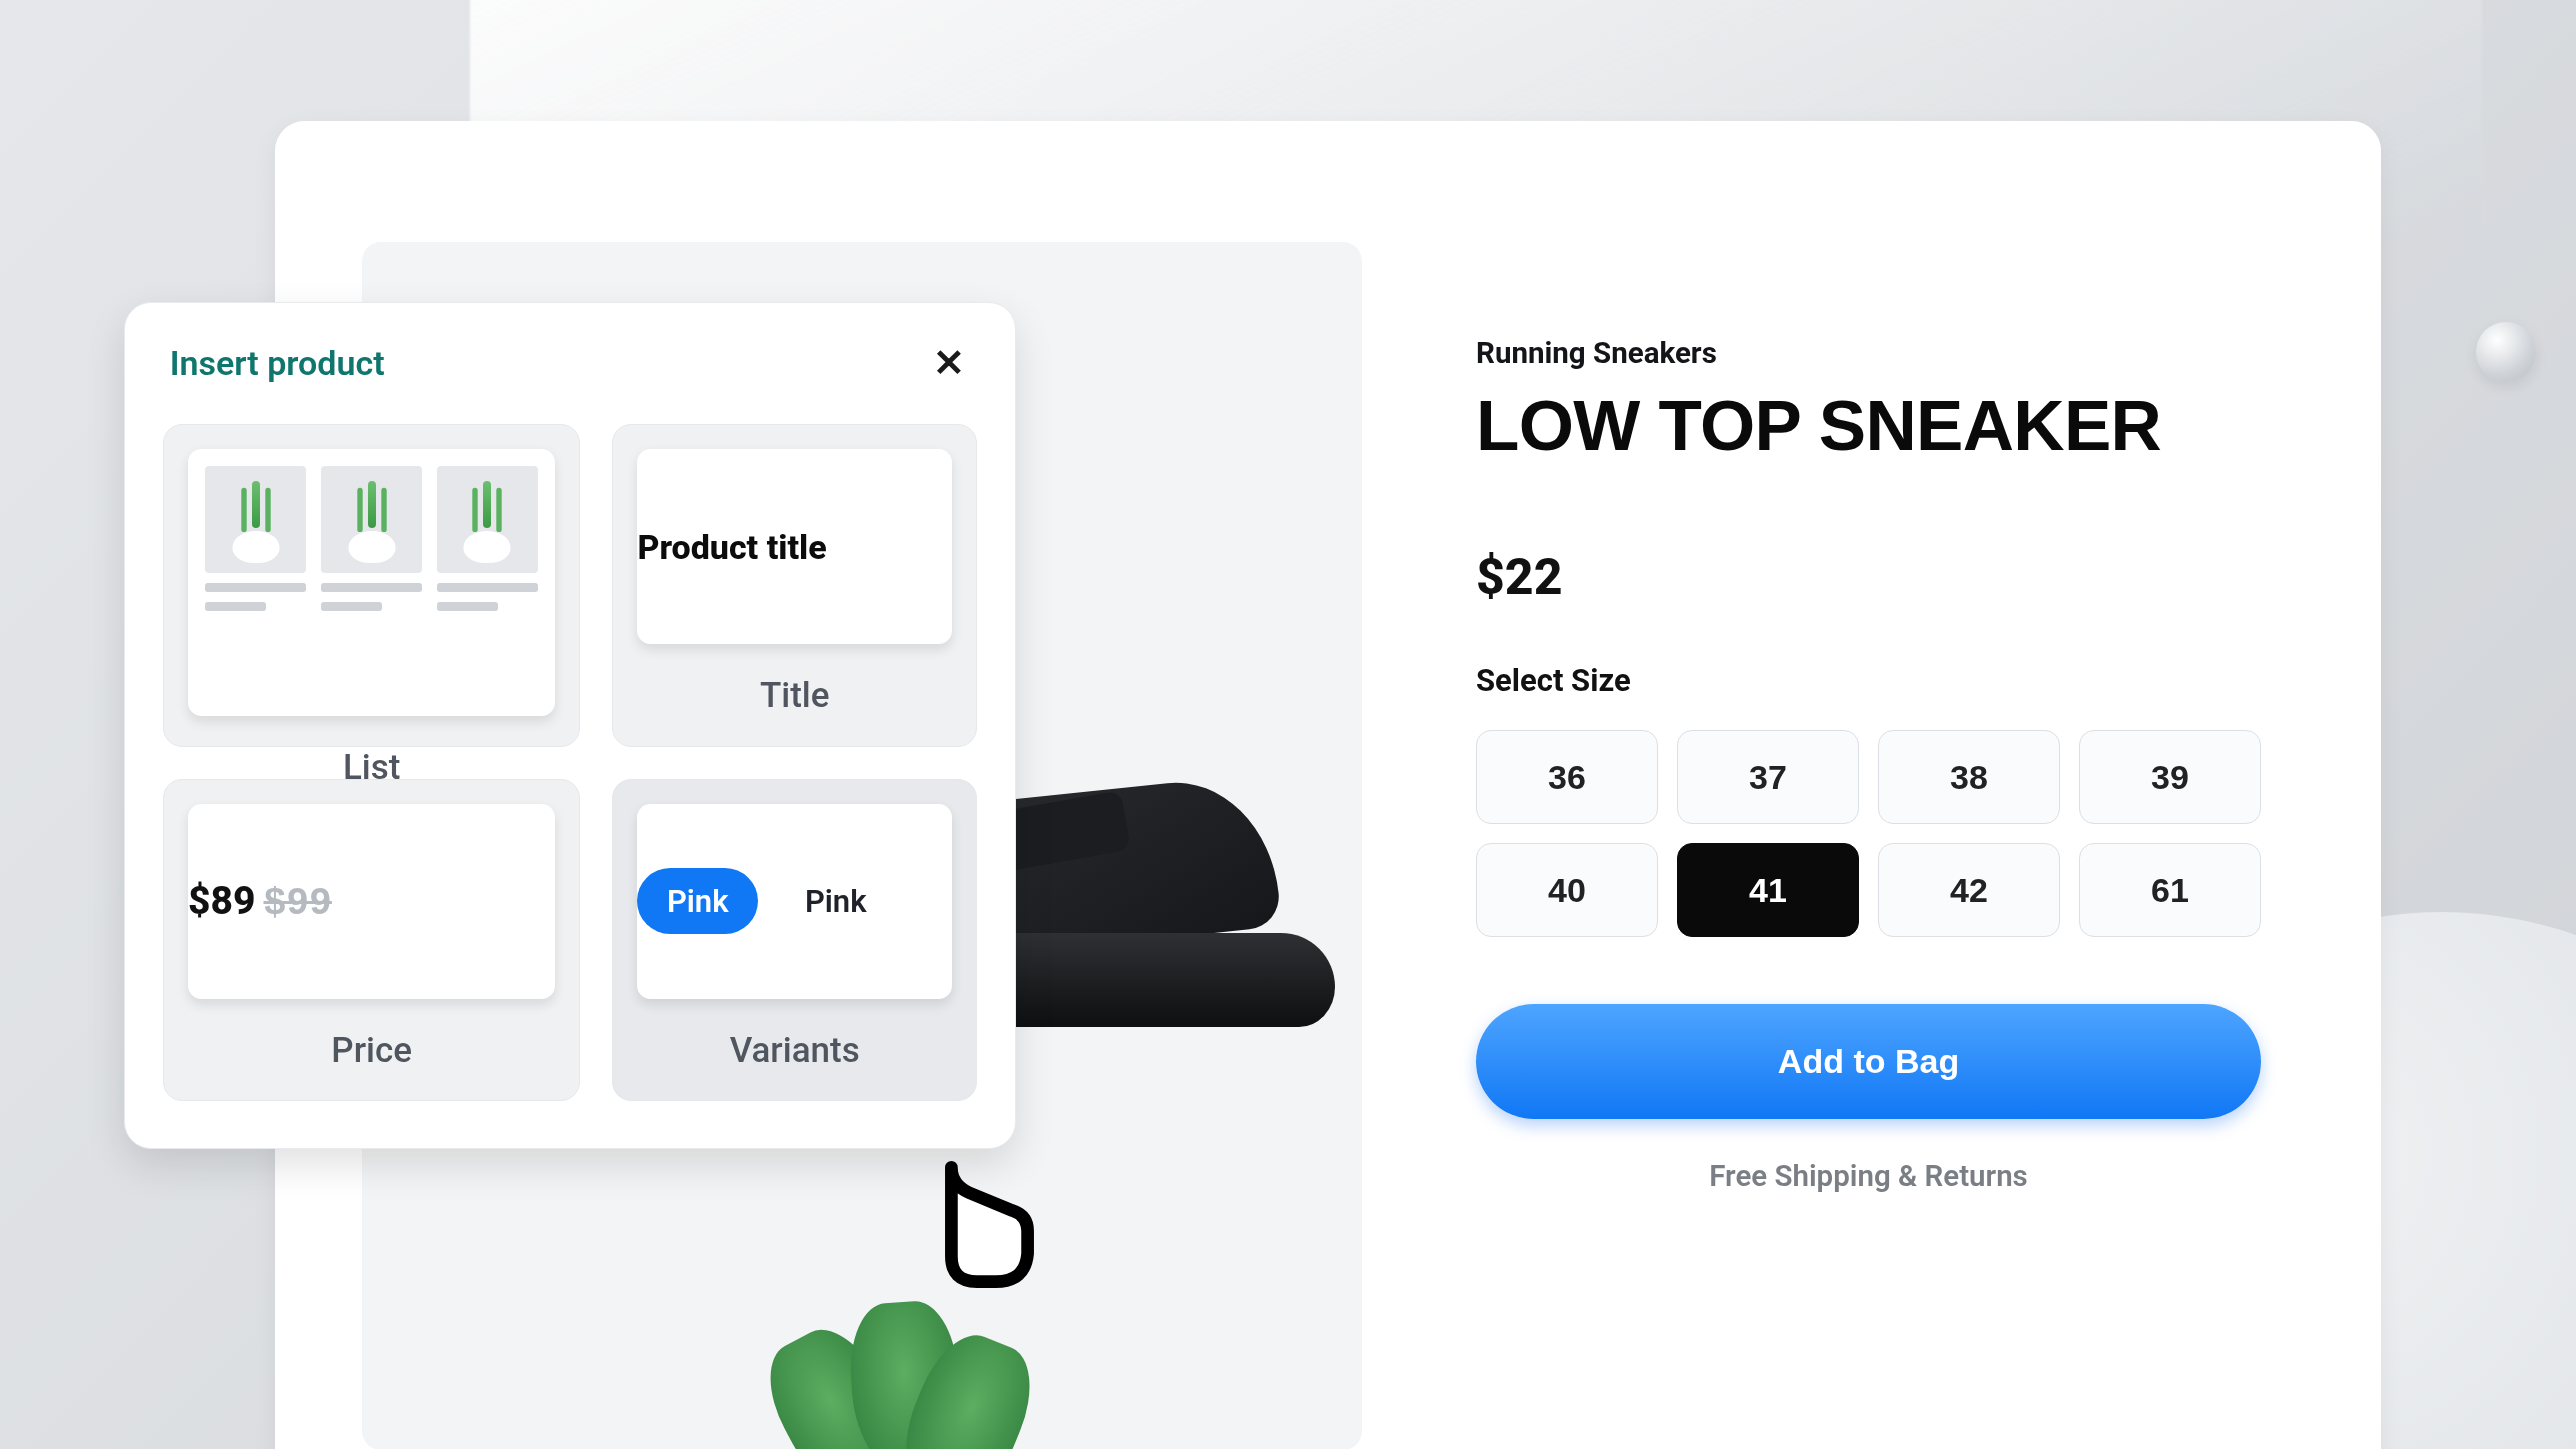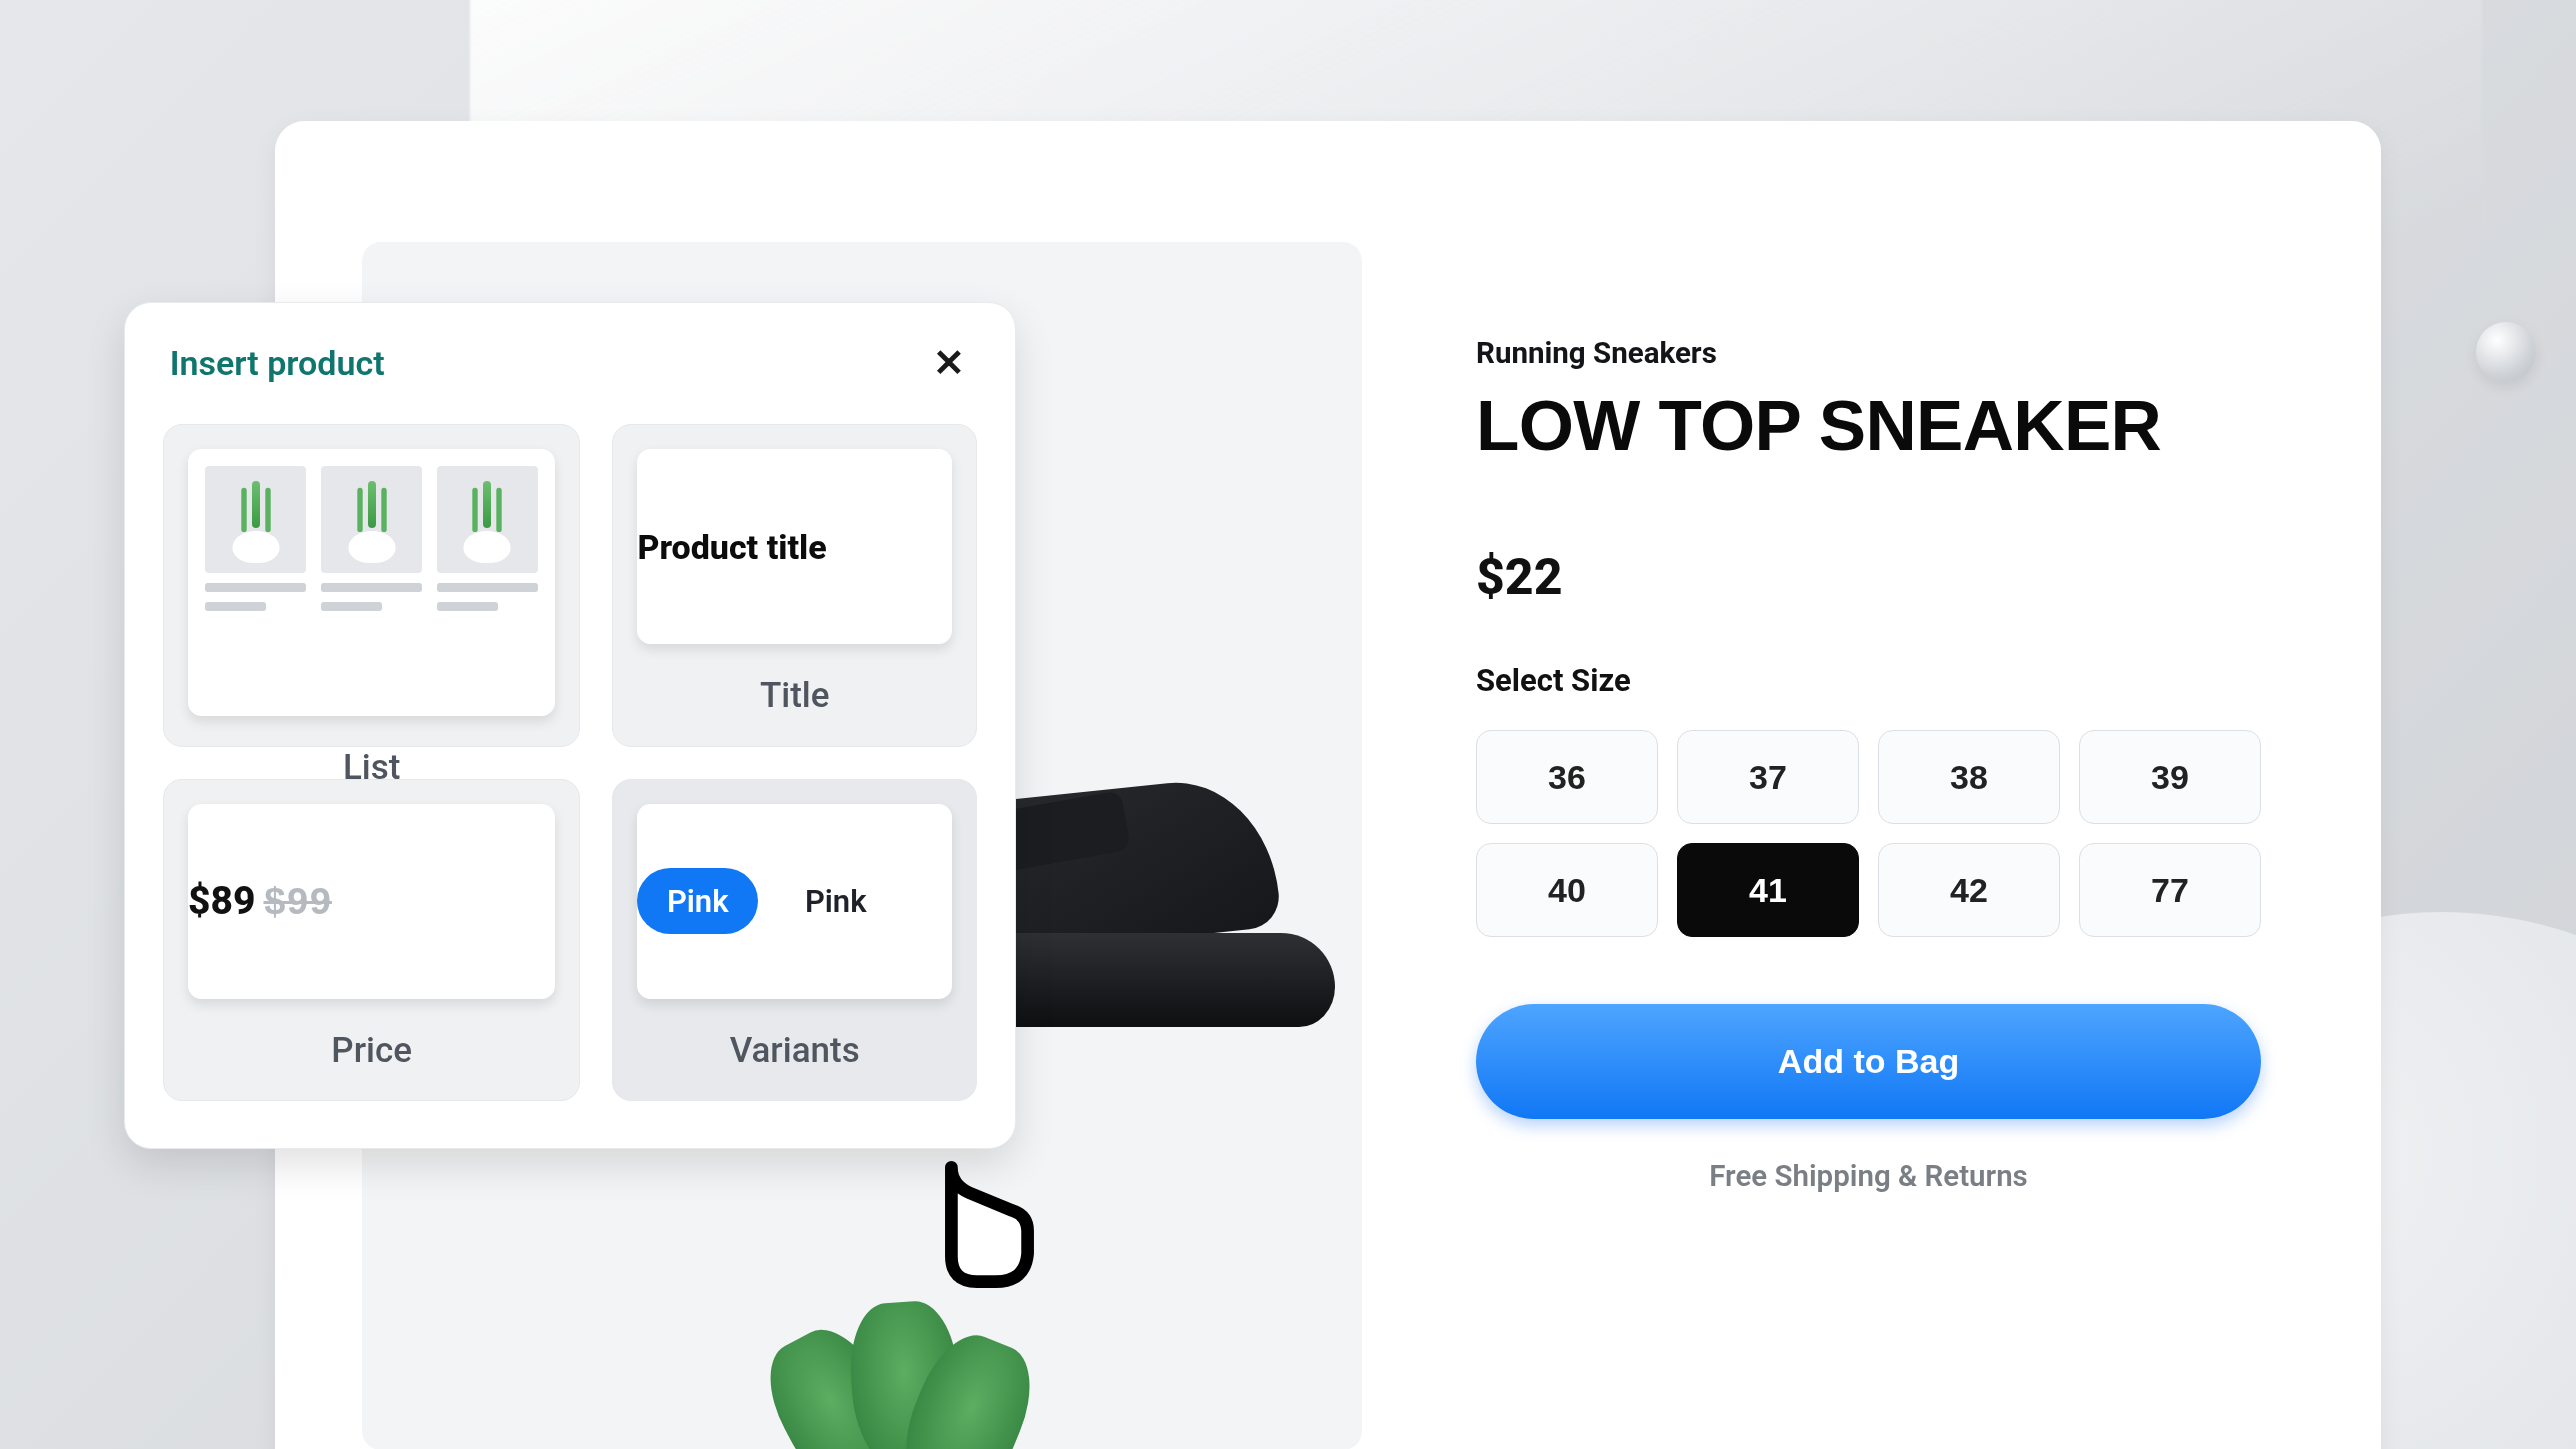--- a/index.html
+++ b/index.html
@@ -349,21 +349,21 @@
     <div class="size-label">Select Size</div>
 
     <div class="size-grid">
       <button class="size-btn">36</button>
       <button class="size-btn">37</button>
       <button class="size-btn">38</button>
       <button class="size-btn">39</button>
       <button class="size-btn">40</button>
       <button class="size-btn selected">41</button>
       <button class="size-btn">42</button>
-      <button class="size-btn">77</button>
+      <button class="size-btn">61</button>
     </div>
 
     <button class="add-to-bag">Add to Bag</button>
     <div class="shipping">Free Shipping &amp; Returns</div>
   </div>
 </div>
 
 <div class="insert-popover">
   <div class="popover-header">
     <div class="popover-title">Insert product</div>

